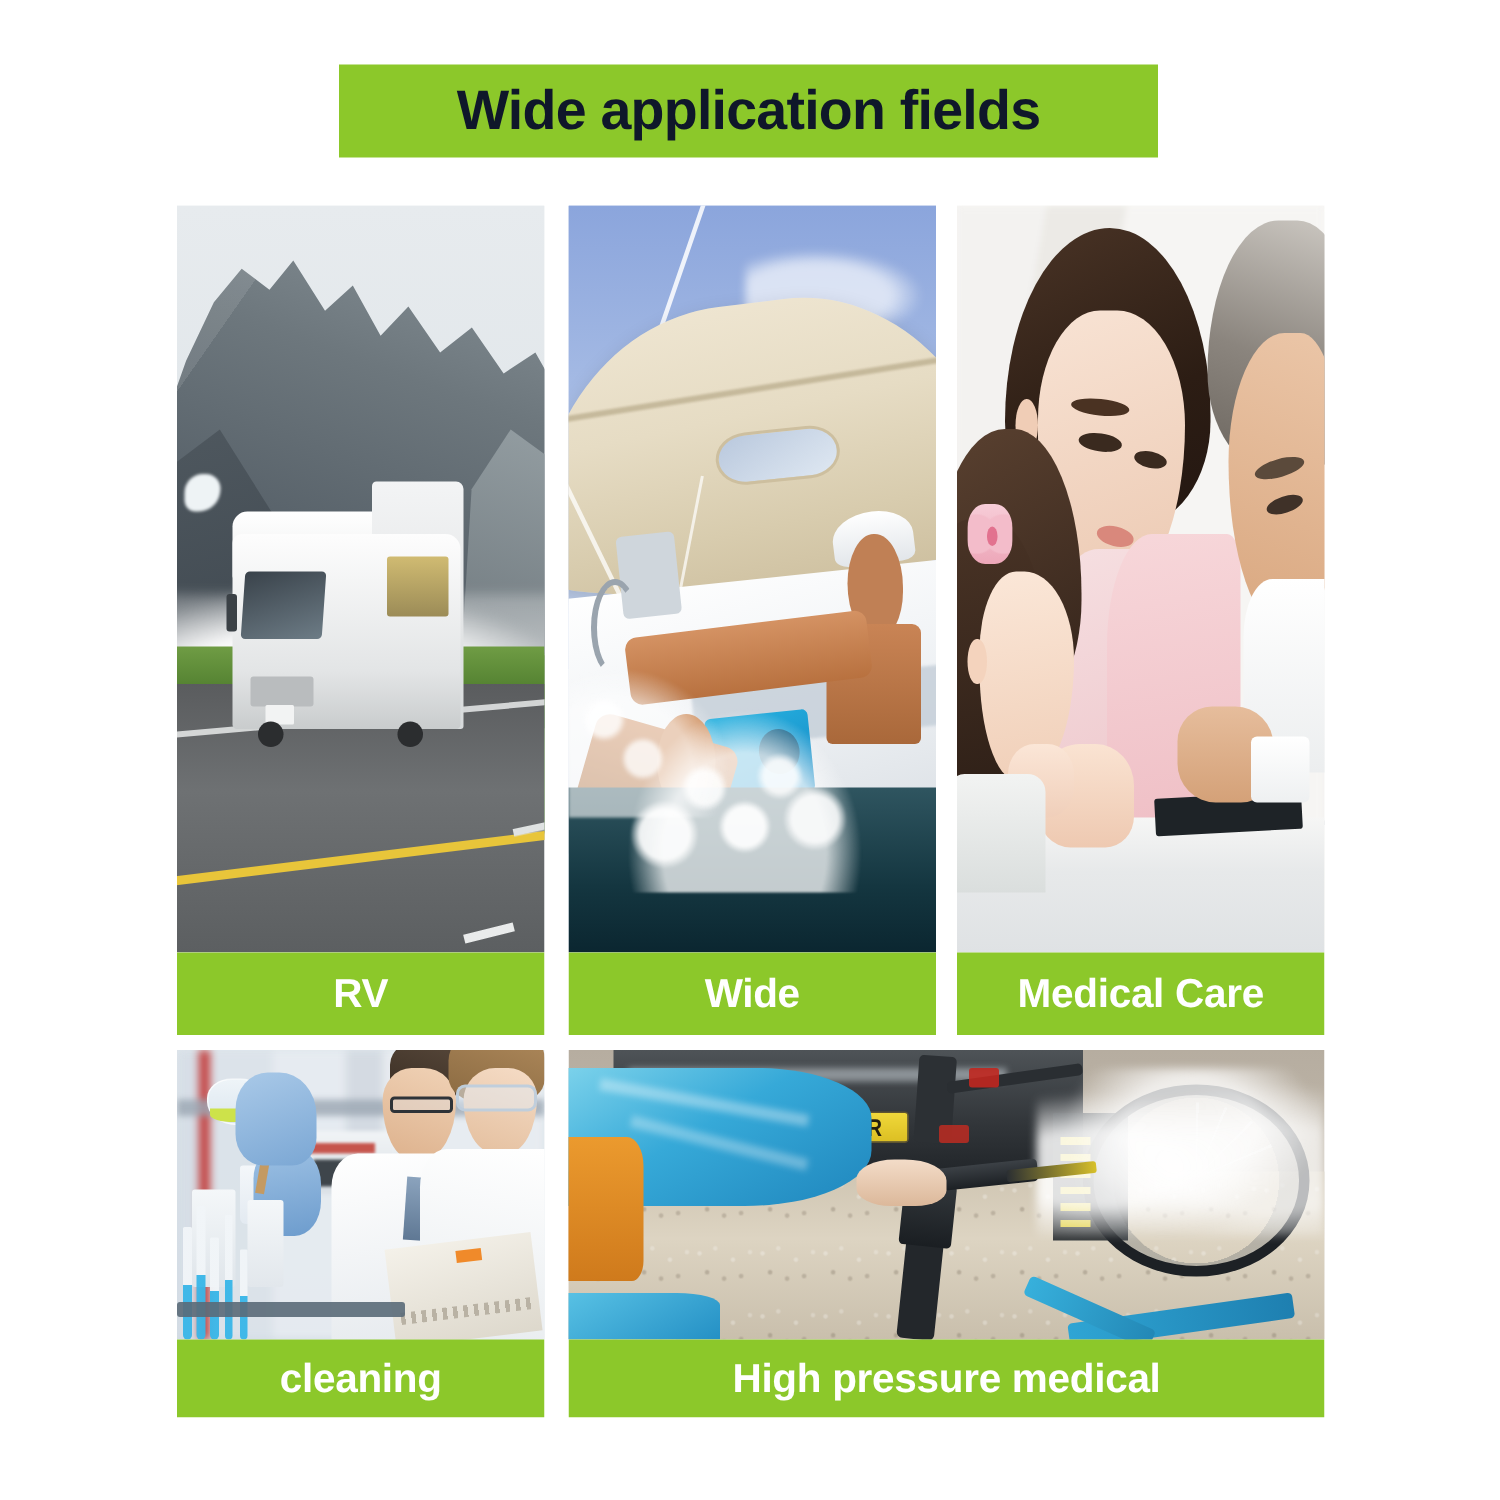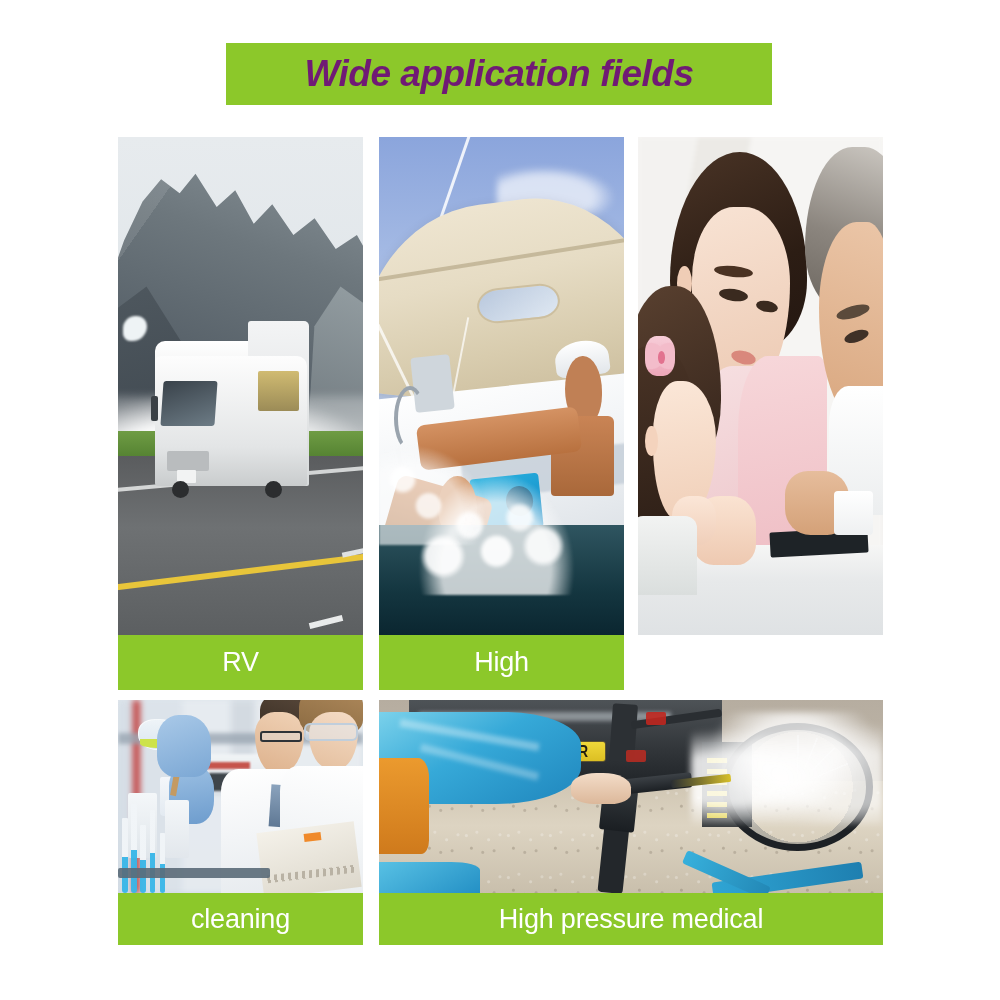--- a/index.html
+++ b/index.html
@@ -12,39 +12,38 @@
   }
 
   
   #title-banner{
     position:absolute;
     left:226px; top:43px; width:546px; height:62px;
     background:#8CC82A;
     display:flex; align-items:center; justify-content:center;
   }
   #title-banner .title-text{
-    color:#701a75;
+    color:#0f172a;
     font-size:37px;
     font-weight:bold;
     letter-spacing:-0.5px;
     white-space:nowrap;
-    font-style:italic;
   }
 
   
   .card{ position:absolute; overflow:hidden; }
   .photo{ position:absolute; left:0; top:0; right:0; overflow:hidden; }
   .caption{
     position:absolute; left:0; right:0; bottom:0;
     background:#8CC82A;
     display:flex; align-items:center; justify-content:center;
   }
   .caption .cap-text{
     color:#ffffff;
-    font-weight:normal;
+    font-weight:bold;
     font-size:27px;
     white-space:nowrap;
     letter-spacing:-0.2px;
   }
 
   
   #card-rv      { left:118px; top:137px; width:245px; height:553px; }
   #card-rv      .photo   { height:498px; }
   #card-rv      .caption { height:55px; }
 
@@ -769,21 +768,21 @@
       <div class="ya-shorts"></div>
       <div class="ya-shorts-pat"></div>
       <div class="ya-leg"></div>
       <div class="ya-knee"></div>
       <div class="ya-water"></div>
       <div class="ya-splash"></div>
       <div class="ya-splash2"></div>
     </div>
   </div>
   <div class="caption">
-    <span class="cap-text">High</span>
+    <span class="cap-text">Wide</span>
   </div>
 </div>
 
 <div class="card" id="card-medcare">
   <div class="photo">
     <div class="sc-mc">
       <div class="mc-bg"></div>
       <div class="mc-w-hair"></div>
       <div class="mc-w-face"></div>
       <div class="mc-w-ear"></div>
@@ -806,20 +805,23 @@
       <div class="mc-bow-knot"></div>
       <div class="mc-table-edge"></div>
       <div class="mc-table"></div>
       <div class="mc-dark-pad"></div>
       <div class="mc-hand-m"></div>
       <div class="mc-cuff"></div>
       <div class="mc-hand-w"></div>
       <div class="mc-hand-c"></div>
       <div class="mc-dev"></div>
     </div>
+  </div>
+  <div class="caption">
+    <span class="cap-text">Medical Care</span>
   </div>
 </div>
 
 <div class="card" id="card-medical">
   <div class="photo">
     <div class="sc-lab">
       <div class="lab-bg"></div>
       <div class="lab-shelf"></div>
       <div class="lab-eq"></div>
       <div class="lab-eq-red"></div>

